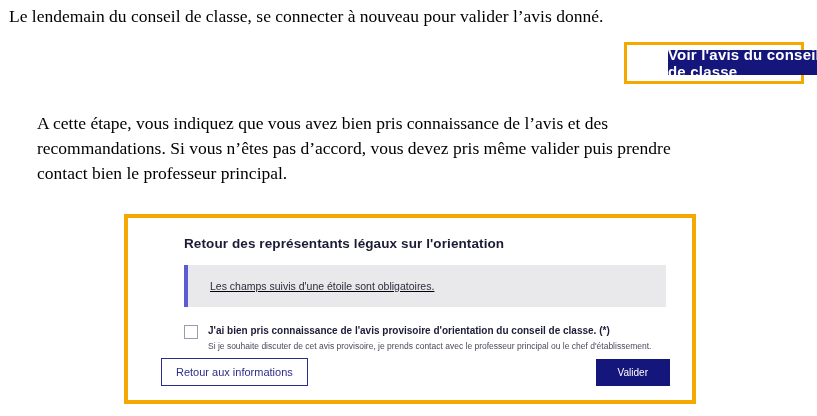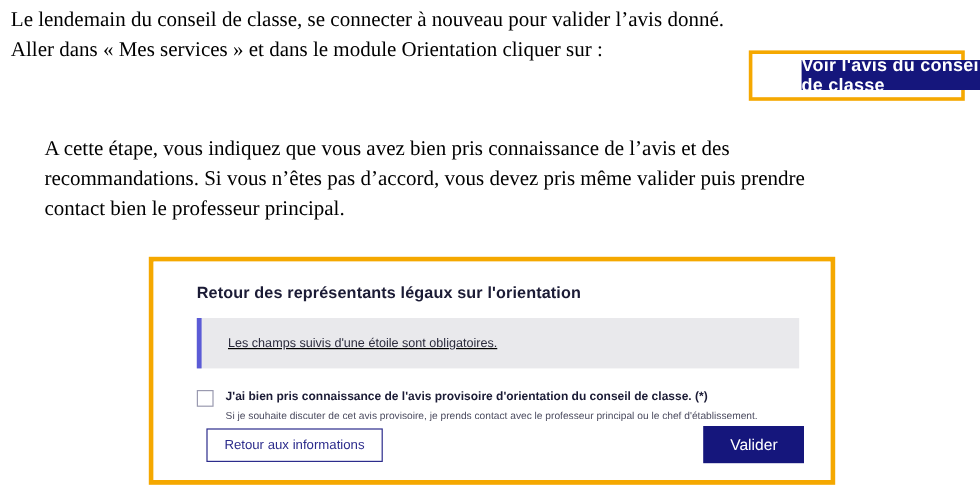--- a/index.html
+++ b/index.html
@@ -88,21 +88,21 @@
     background: #ffffff;
   }
   .card-inner {
     position: absolute;
     left: 0;
     top: 0;
     right: 0;
     bottom: 0;
     background: #ffffff;
     font-family: "Liberation Sans", sans-serif;
-    padding: 14px 22px 0 36px;
+    padding: 14px 22px 0 56px;
     box-sizing: border-box;
   }
   .card-title {
     font-size: 13.5px;
     font-weight: bold;
     color: #1b1b35;
     margin: 4px 0 0 0;
     letter-spacing: 0.1px;
   }
 
@@ -157,52 +157,51 @@
   }
   .checkbox-sub {
     font-size: 8.5px;
     color: #4a4a5e;
     margin-top: 4px;
     line-height: 11px;
   }
 
   .card-actions {
     position: absolute;
-    left: 44px;
+    left: 33px;
     right: 22px;
     bottom: 14px;
     display: flex;
     align-items: center;
     justify-content: space-between;
     text-align: right;
   }
   .btn-retour {
     border: 1.5px solid #2c2c8c;
     color: #2c2c8c;
     background: #ffffff;
     font-size: 11px;
     padding: 7px 14px;
     font-family: "Liberation Sans", sans-serif;
   }
   .btn-valider {
     background: #15167c;
     color: #ffffff;
-    font-size: 13px;
+    font-size: 10px;
     padding: 8px 22px;
     font-family: "Liberation Sans", sans-serif;
   }
 </style>
 </head>
 <body>
 
 <div class="page">
 
   <div class="para para-1">
     <span class="line">Le lendemain du conseil de classe, se connecter à nouveau pour valider l’avis donné.</span>
-    <span class="line">Aller dans « Mes services » et dans le module Orientation cliquer sur :</span>
   </div>
 
   <div class="avis-highlight"></div>
   <div class="avis-button">Voir l'avis du conseil de classe</div>
 
   <div class="para para-2">
     <span class="line">A cette étape, vous indiquez que vous avez bien pris connaissance de l’avis et des</span>
     <span class="line">recommandations. Si vous n’êtes pas d’accord, vous devez pris même valider puis prendre</span>
     <span class="line">contact bien le professeur principal.</span>
   </div>

